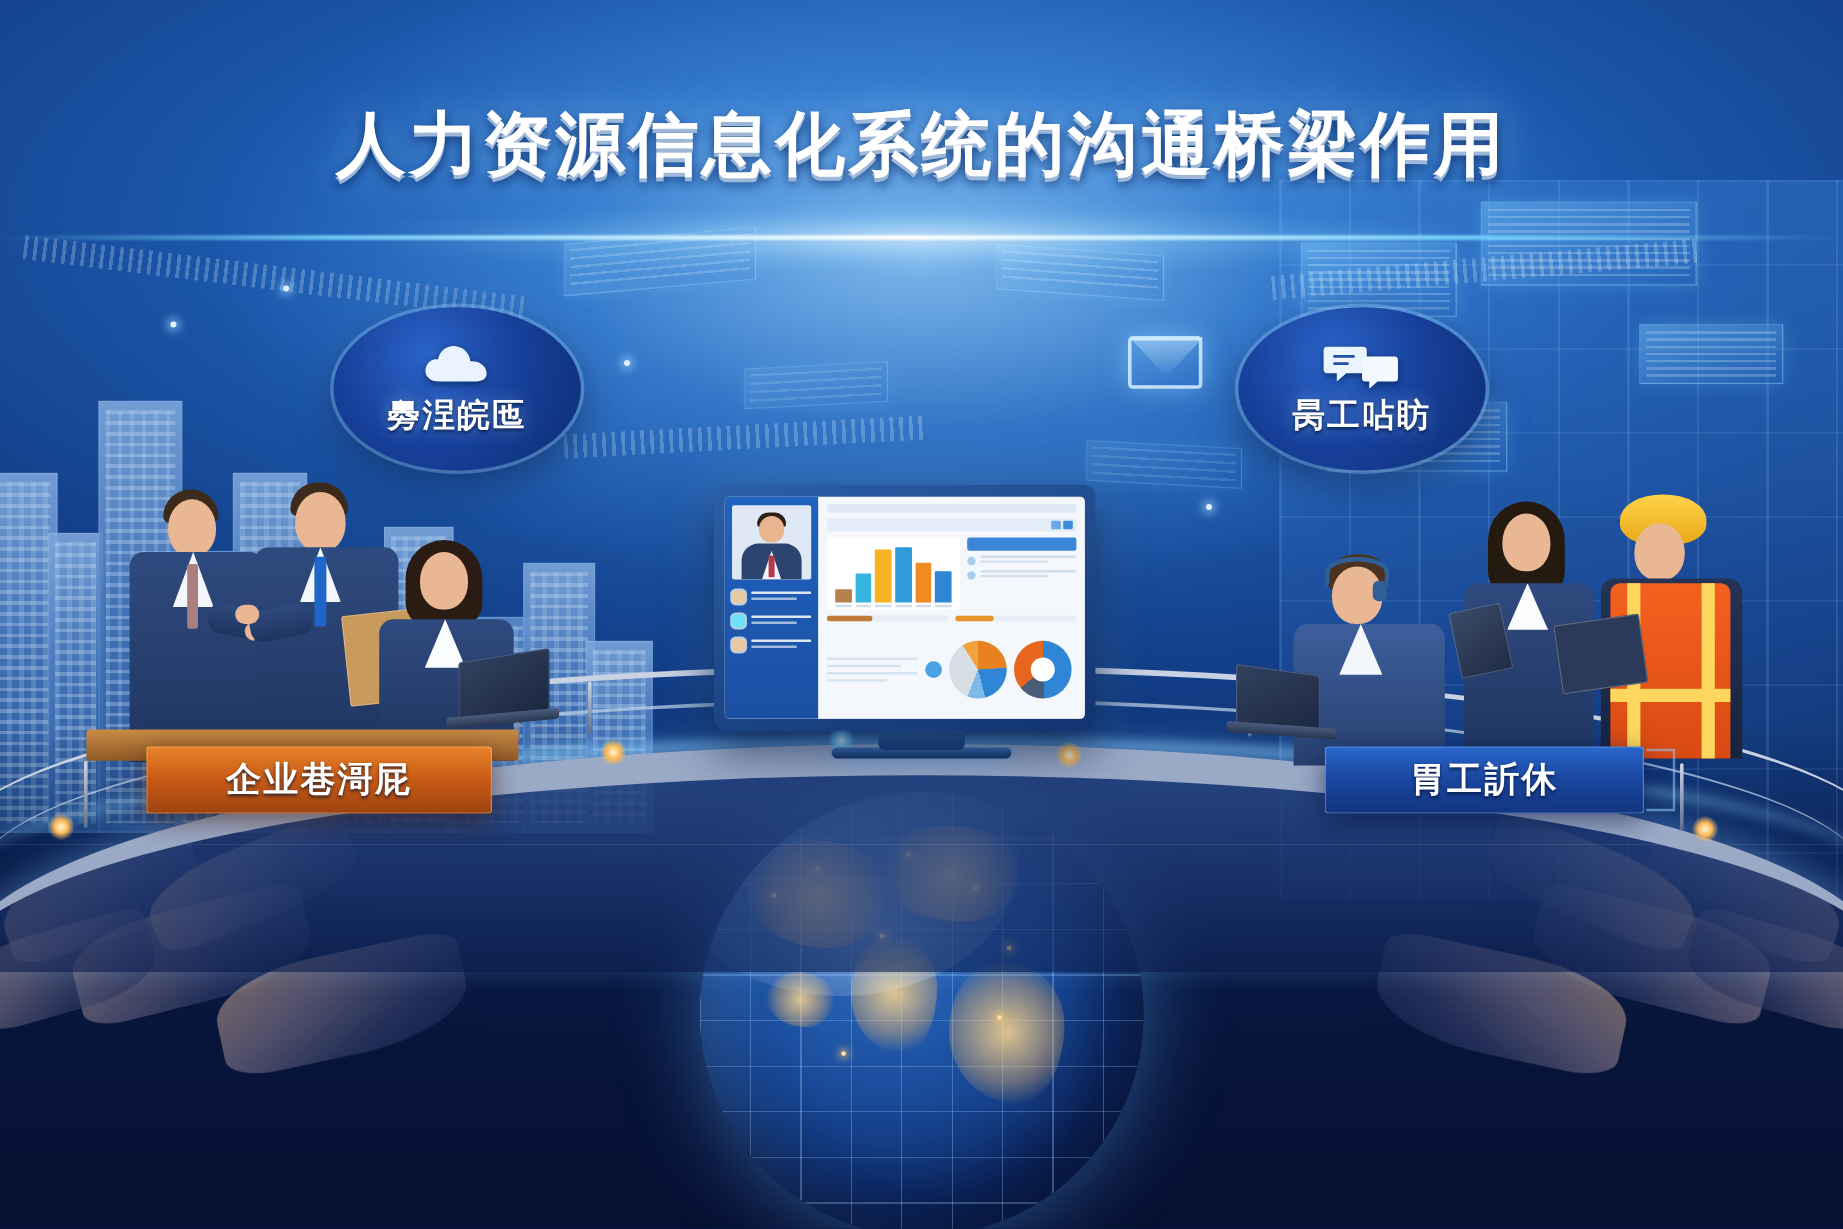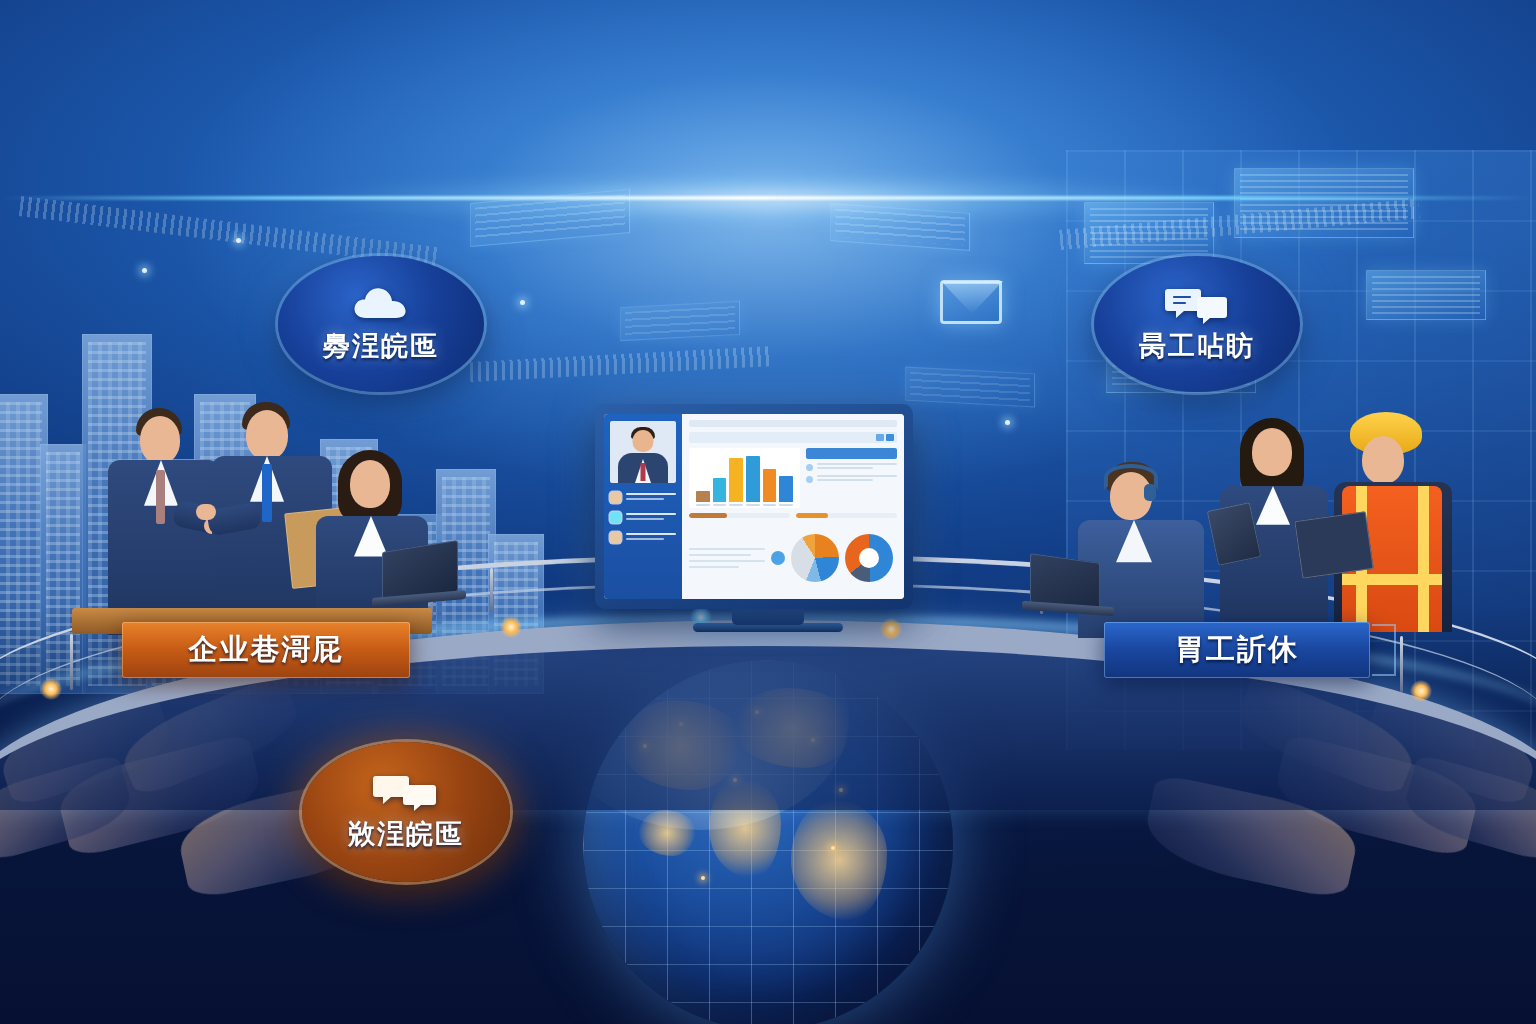--- a/index.html
+++ b/index.html
@@ -277,20 +277,23 @@
   <div class="envelope" style="left:940px;top:280px;"></div>
 
   <div class="spark" style="left:142px;top:268px;"></div>
   <div class="spark" style="left:520px;top:300px;"></div>
   <div class="spark" style="left:1005px;top:420px;"></div>
   <div class="spark" style="left:236px;top:238px;"></div>
 
   <div class="light-streak-halo"></div>
   <div class="light-streak"></div>
 
+  <div class="title-bar">
+    <div class="title">人力资源信息化系统的沟通桥梁作用</div>
+  </div>
 
   <div class="valley"></div>
 
   <div class="cliff left">
     <div class="rock" style="left:30px;top:20px;width:170px;height:70px;transform:rotate(-18deg);border-radius:50% 10% 40% 20%;"></div>
     <div class="rock" style="left:90px;top:62px;width:200px;height:80px;transform:rotate(-14deg);border-radius:40% 14% 46% 18%;"></div>
     <div class="rock" style="left:150px;top:10px;width:180px;height:64px;transform:rotate(-22deg);border-radius:46% 12% 40% 22%;"></div>
     <div class="rock" style="left:210px;top:100px;width:210px;height:86px;transform:rotate(-12deg);border-radius:44% 16% 48% 20%;"></div>
     <div class="rock" style="left:0px;top:80px;width:160px;height:70px;transform:rotate(-16deg);border-radius:40% 14% 40% 24%;"></div>
   </div>
@@ -526,31 +529,24 @@
   </div>
 
   <div class="badge blue" style="left:278px;top:256px;width:206px;height:136px;">
     <svg class="badge-icon" width="62" height="40" viewBox="0 0 62 40">
       <path d="M16 34 C7 34 3 28 5 22 C6.6 17 11 15 15 15.5 C16.5 8 23 3.5 30 4.5 C37 5.5 41.5 11 42 17 C49 16.5 55 20.5 55.5 26.5 C56 32 51.5 34 46 34 Z" fill="#eaf4ff"></path>
       <path d="M30 12 L30 30 M30 30 L24.5 23.5 M30 30 L35.5 23.5" stroke="#eaf4ff" stroke-width="2.4" fill="none" stroke-linecap="round"></path>
     </svg>
     <div class="badge-label">臱浧皖匜</div>
   </div>
 
-  <div class="badge blue" style="left:1094px;top:256px;width:206px;height:136px;">
+  <div class="badge blue" style="left:1032px;top:256px;width:206px;height:136px;">
     <svg class="badge-icon" width="66" height="40" viewBox="0 0 66 40">
       <path d="M4 5 h30 a3 3 0 0 1 3 3 v16 a3 3 0 0 1 -3 3 h-14 l-8 7 v-7 h-8 a3 3 0 0 1 -3 -3 v-16 a3 3 0 0 1 3 -3 z" fill="#eaf4ff"></path>
       <path d="M10 13 h16 M10 19 h11" stroke="#1f4fa8" stroke-width="2.2" stroke-linecap="round"></path>
       <path d="M36 13 h24 a3 3 0 0 1 3 3 v15 a3 3 0 0 1 -3 3 h-14 l-7 6 v-6 h-3 a3 3 0 0 1 -3 -3 v-15 a3 3 0 0 1 3 -3 z" fill="#f3f9ff"></path>
     </svg>
     <div class="badge-label">昺工呫眆</div>
   </div>
 
-  <div class="badge orange" style="left:302px;top:742px;width:208px;height:140px;">
-    <svg class="badge-icon" width="66" height="40" viewBox="0 0 66 40">
-      <path d="M3 4 h30 a3 3 0 0 1 3 3 v15 a3 3 0 0 1 -3 3 h-15 l-8 7 v-7 h-7 a3 3 0 0 1 -3 -3 v-15 a3 3 0 0 1 3 -3 z" fill="#fff6ec"></path>
-      <path d="M33 13 h27 a3 3 0 0 1 3 3 v14 a3 3 0 0 1 -3 3 h-12 l-7 6 v-6 h-8 a3 3 0 0 1 -3 -3 v-14 a3 3 0 0 1 3 -3 z" fill="#fffaf4"></path>
-    </svg>
-    <div class="badge-label">敚浧皖匜</div>
-  </div>
 
 
 </div>
 
 </body></html>

